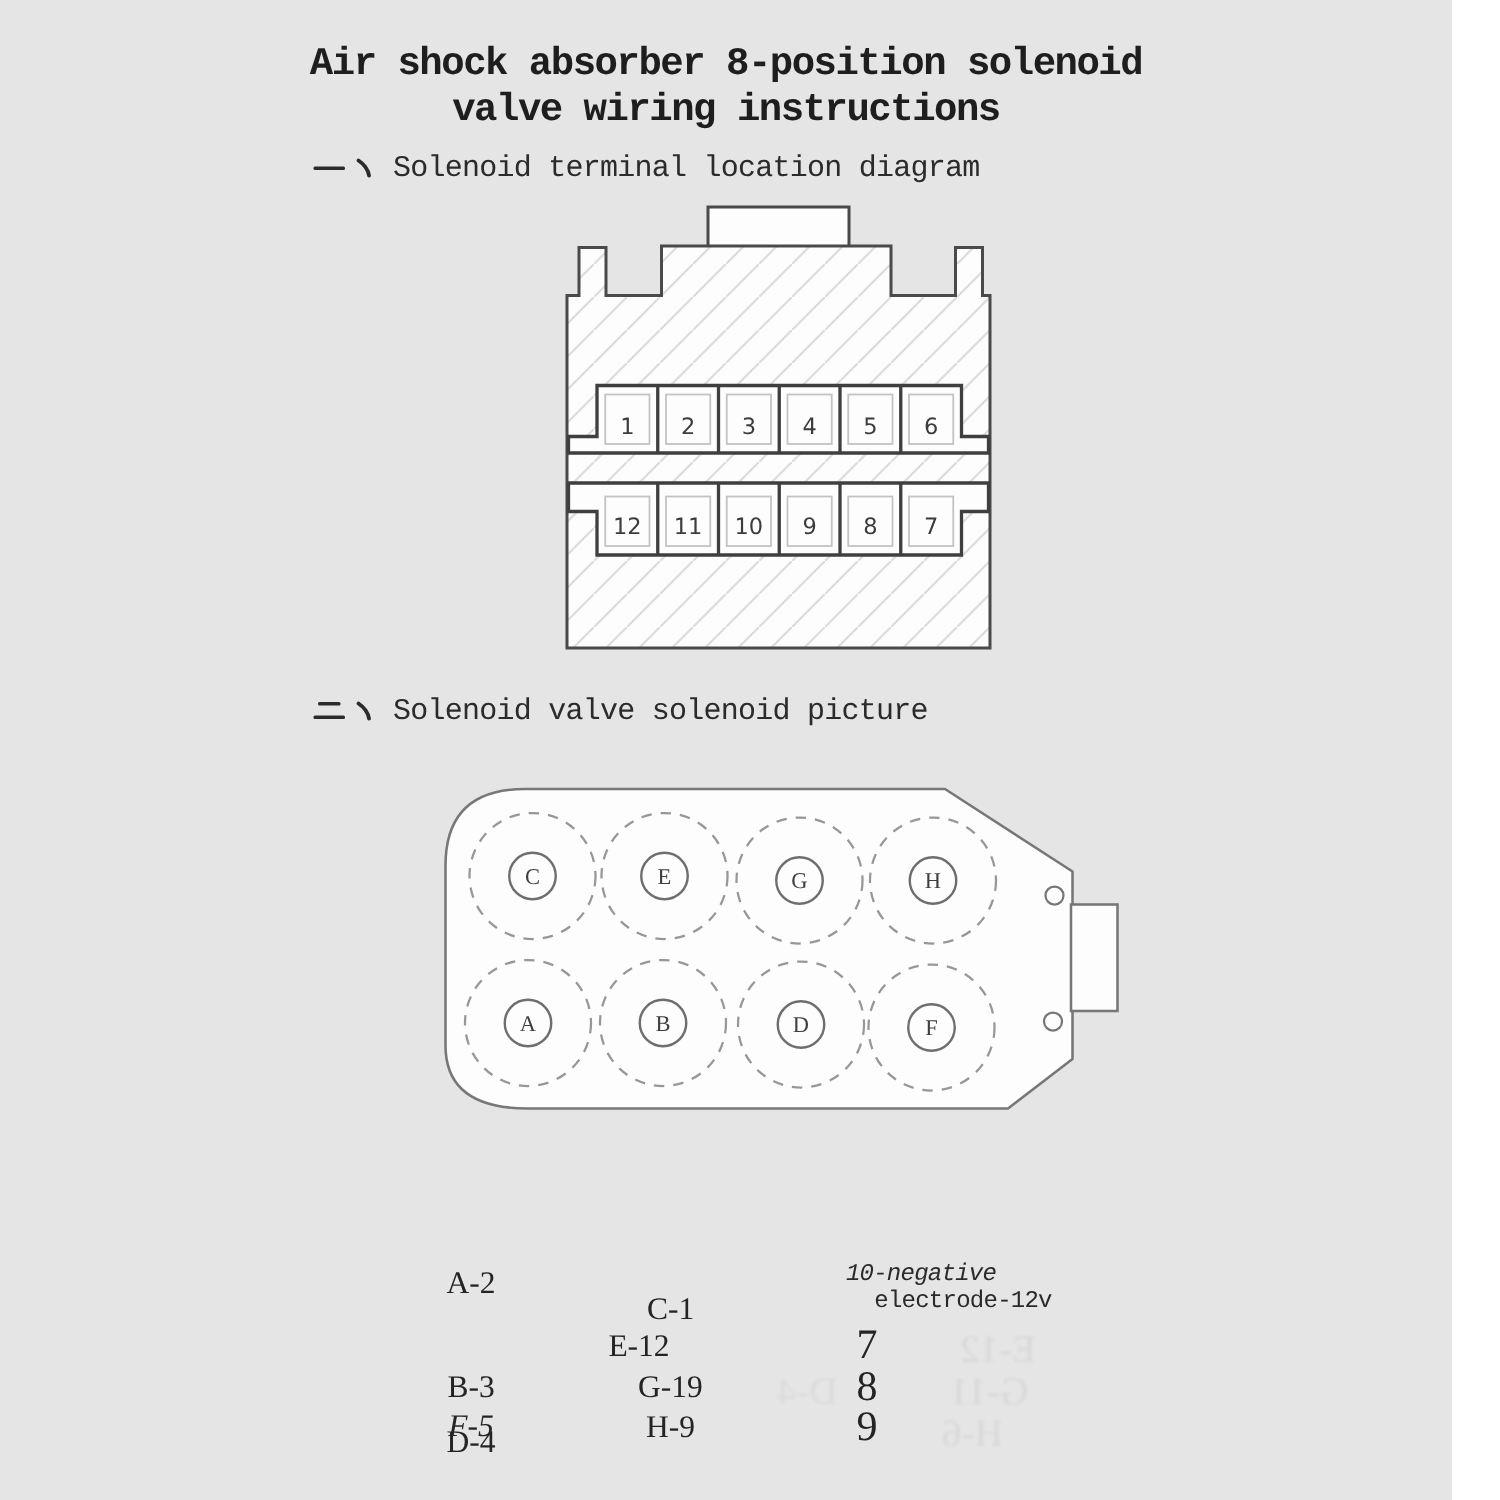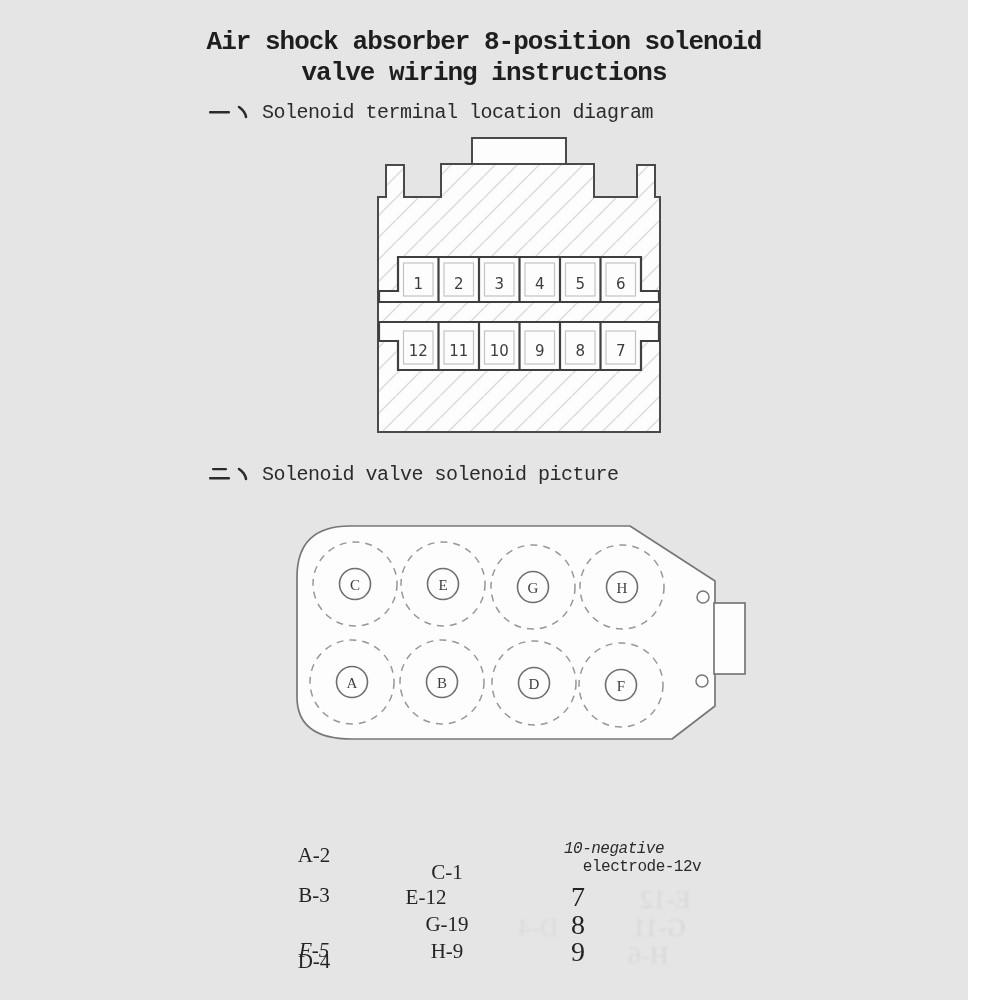--- a/index.html
+++ b/index.html
@@ -153,21 +153,21 @@
           <text x="534" y="684" text-anchor="middle" dominant-baseline="central" font-size="15" fill="#3f3f3f" font-family="&quot;Liberation Serif&quot;, serif">D</text>
           <circle cx="621" cy="685" r="42" fill="none" stroke="#979797" stroke-width="1.5" stroke-dasharray="7 6"></circle>
           <circle cx="621" cy="685" r="15.5" fill="#fdfdfd" stroke="#6e6e6e" stroke-width="1.6"></circle>
           <text x="621" y="686" text-anchor="middle" dominant-baseline="central" font-size="15" fill="#3f3f3f" font-family="&quot;Liberation Serif&quot;, serif">F</text>
         </g>
     </g>
   </svg>
 
   <div>
     <span class="wire" style="left:314px;top:843px;">A-2</span>
-    <span class="wire" style="left:314px;top:883px;">B-3</span>
+    <span class="wire" style="left:314px;top:912px;">B-3</span>
     <span class="wire" style="left:314px;top:949px;">D-4</span>
     <span class="wire" style="left:314px;top:938px;font-style:italic;">F-5</span>
 
     <span class="wire" style="left:447px;top:845px;margin-top:15px;">C-1</span>
     <span class="wire" style="left:426px;top:885px;">E-12</span>
     <span class="wire" style="left:447px;top:912px;">G-19</span>
     <span class="wire" style="left:447px;top:939px;">H-9</span>
 
     <span class="wire-small" style="left:614px;top:840px;font-style:italic;">10-negative</span>
     <span class="wire-small" style="left:642px;top:858px;">electrode-12v</span>

